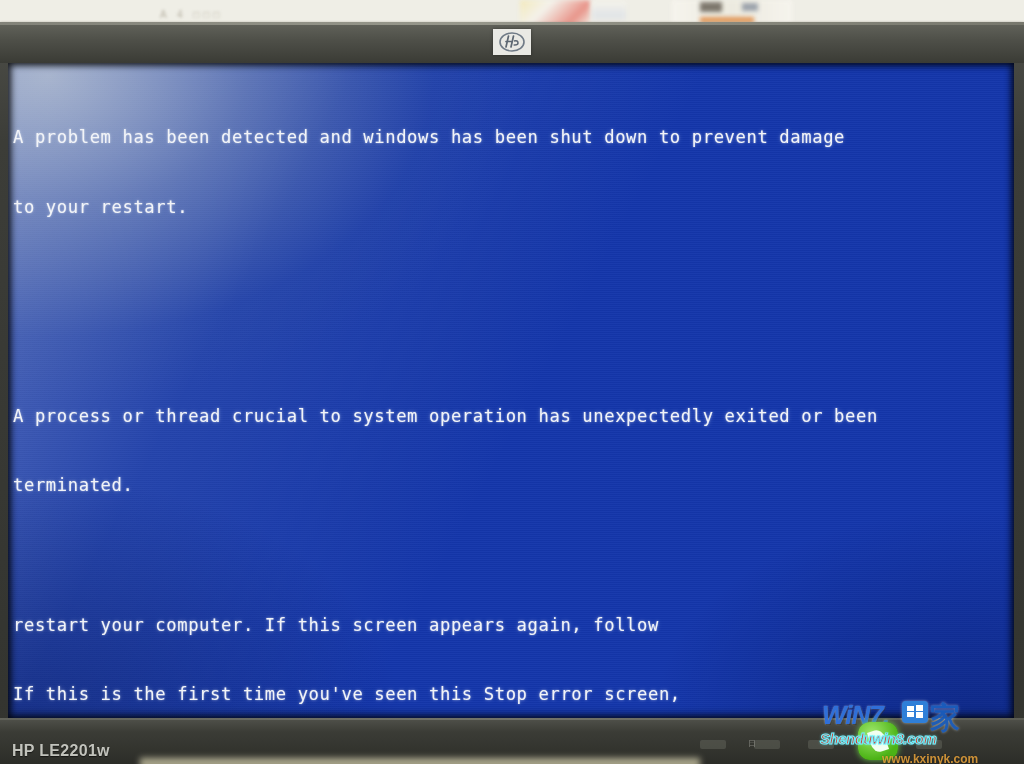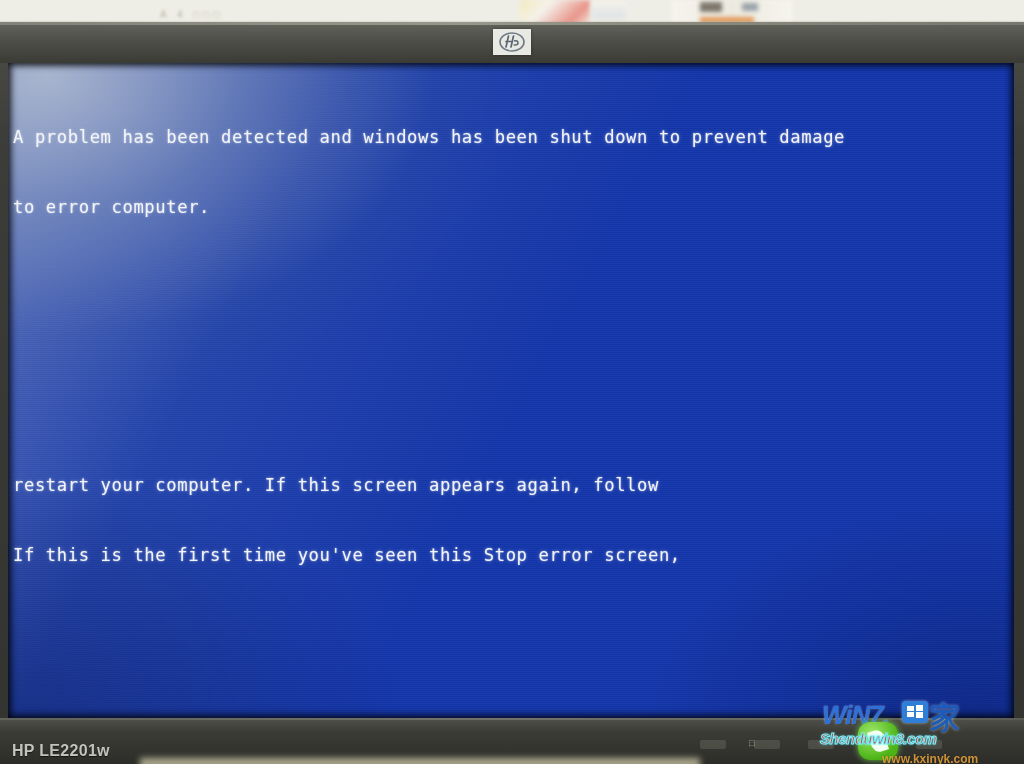--- a/index.html
+++ b/index.html
@@ -335,23 +335,25 @@
           <ellipse cx="13" cy="10" rx="12" ry="9" fill="none" stroke="#6f7a86" stroke-width="1.6"></ellipse>
           <path d="M7 15 L9.5 4 M7 9.5 L12 9.5 M12 15 L14.5 4" stroke="#5d6772" stroke-width="1.7" fill="none" stroke-linecap="round"></path>
           <path d="M15 9 q4 -1 4 2 q0 2 -3.2 2 l-1.2 0" stroke="#5d6772" stroke-width="1.5" fill="none"></path>
         </svg>
       </div>
     </div>
 
     <div class="screen">
       <div class="bsod">
         <span class="line">A problem has been detected and windows has been shut down to prevent damage</span>
-        <span class="line">to error computer.</span>
+        <span class="line">to your restart.</span>
         <span class="blank"></span>
         <span class="blank"></span>
+        <span class="line">A process or thread crucial to system operation has unexpectedly exited or been</span>
+        <span class="line">terminated.</span>
         <span class="blank"></span>
         <span class="line">restart your computer. If this screen appears again, follow</span>
         <span class="line">If this is the first time you've seen this Stop error screen,</span>
         
         
         
         
         
         
         

